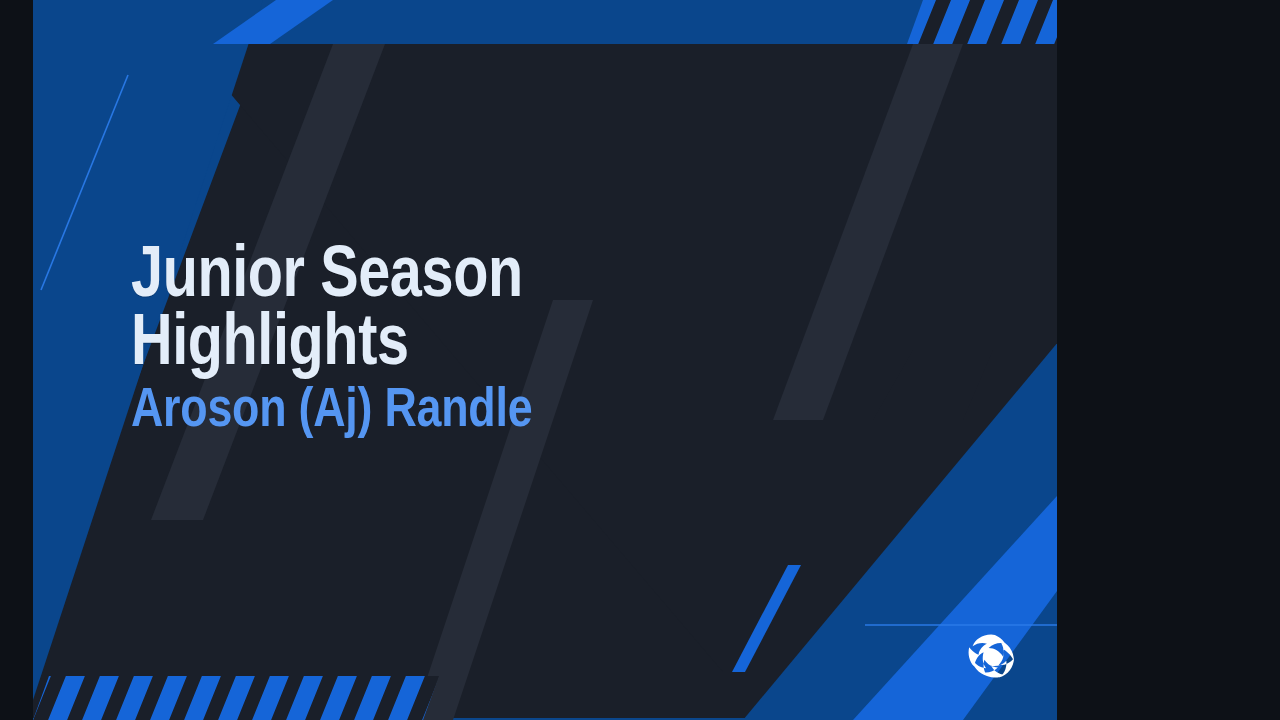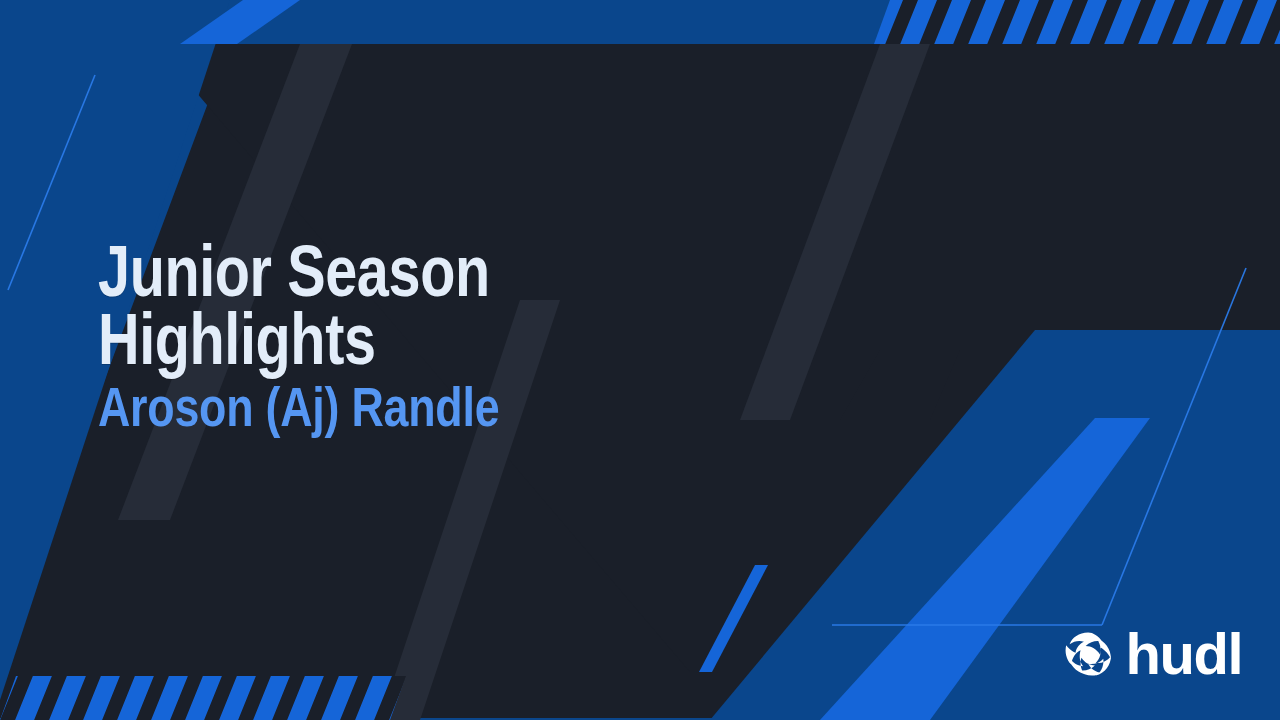--- a/index.html
+++ b/index.html
@@ -7,24 +7,25 @@
     margin: 0;
     padding: 0;
     background: #0d1117;
   }
   body {
     font-family: "Liberation Sans", sans-serif;
   }
 
   #stage {
     position: relative;
-    width: 1280px;
+    width: 1024px;
     height: 720px;
     overflow: hidden;
     background: #0c4a6e;
+    margin-left: 33px;
   }
 
   #stage svg.layer {
     position: absolute;
     top: 0;
     left: 0;
     width: 1280px;
     height: 720px;
     display: block;
   }
@@ -154,16 +155,15 @@
 Highlights</h1>
     <h2 class="subhead">Aroson (Aj) Randle</h2>
   </div>
 
   <div class="logo">
     <svg class="logo-mark" viewBox="0 0 64 64">
       <g fill="#ffffff">
         <path d="M31 3 C20 3 12 9 9 17 C14 13 21 12 26 14 C21 16 17 21 16 27 C9 24 5 18 5 18 C3 26 5 35 11 41 C12 33 16 27 22 24 C20 31 21 38 25 43 C16 42 10 36 8 31 C9 41 16 49 26 52 C22 46 21 39 23 33 C27 39 33 42 39 42 C33 48 25 49 19 47 C27 55 38 56 47 51 C40 50 34 46 31 40 C38 41 45 39 49 34 C50 44 45 51 40 54 C51 51 58 41 58 31 C53 37 47 40 40 39 C45 34 47 27 45 20 C54 25 58 34 58 34 C58 23 51 13 40 9 C45 15 47 22 45 29 C41 23 35 19 28 19 C34 13 42 12 48 14 C43 7 37 3 31 3 Z"></path>
       </g>
     </svg>
-    <span class="logo-word">hudl</span>
   </div>
 
 </div>
 
 </body></html>

